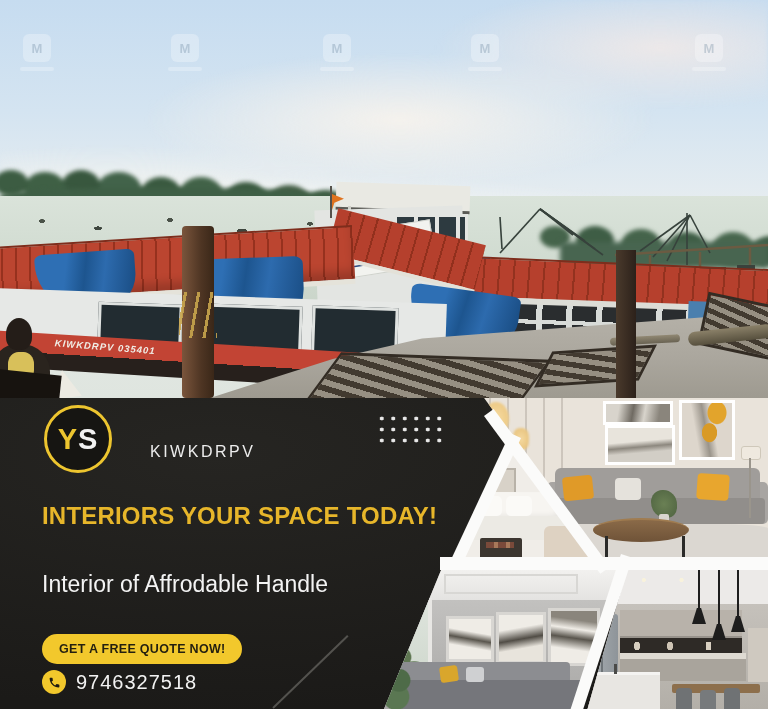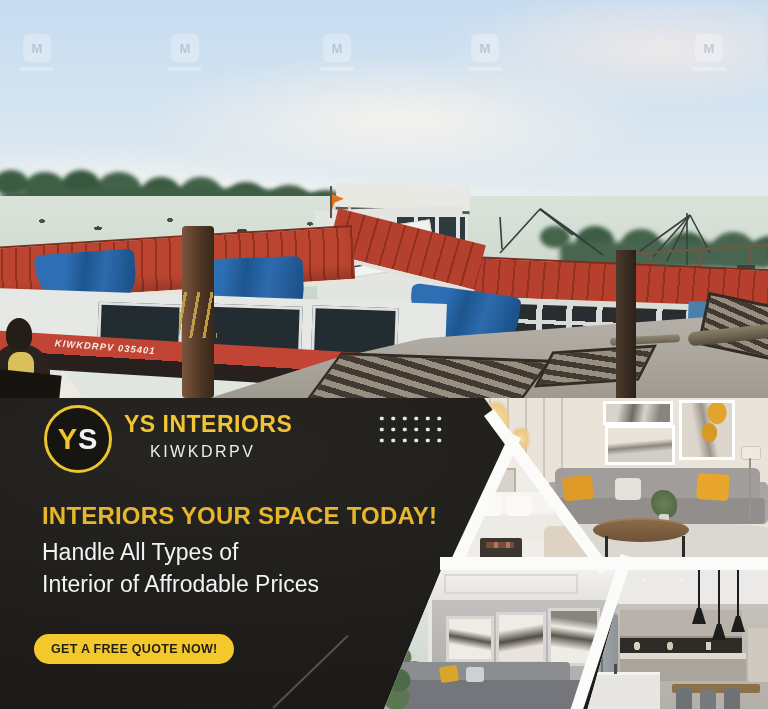--- a/index.html
+++ b/index.html
@@ -86,21 +86,21 @@
   .logo-circle{left:44px;top:7px;width:62px;height:62px;border-radius:50%;
     border:3px solid #edc52f;background:#161512;display:flex;align-items:center;
     justify-content:center;font-weight:bold;font-size:29px;letter-spacing:1px;}
   .logo-y{color:#edc52f;} .logo-s{color:#f2f2f2;}
   .brand-name{left:124px;top:13px;font-size:23px;font-weight:bold;color:#f0c433;letter-spacing:.5px;}
   .brand-loc{left:150px;top:45px;font-size:16px;color:#ececec;letter-spacing:2.5px;}
   .dots{left:376px;top:15px;width:66px;height:31px;
     background:radial-gradient(circle,#e8e8e8 1.7px,transparent 2.2px) 0 0/11.5px 11px;}
   .headline{left:42px;top:104px;font-size:24px;font-weight:bold;color:#e7b62a;letter-spacing:.2px;}
   .subline{left:42px;font-size:23px;color:#f3f3f3;}
-  .cta{left:34px;top:236px;background:#f2c82c;color:#231f10;font-size:12.5px;font-weight:bold;
+  .cta{left:42px;top:236px;background:#f2c82c;color:#231f10;font-size:12.5px;font-weight:bold;
     letter-spacing:.3px;padding:8px 17px;border-radius:17px;border:none;cursor:pointer;
     font-family:"Liberation Sans",sans-serif;}
   .phone-row{left:42px;top:272px;display:flex;align-items:center;gap:10px;cursor:pointer;}
   .phone-icon{width:24px;height:24px;border-radius:50%;background:#f2c82c;display:flex;
     align-items:center;justify-content:center;}
   .phone-num{font-size:20px;color:#f2f2f2;letter-spacing:1px;font-weight:500;}
   .diag-line{left:273px;top:309px;width:104px;height:2px;background:#53524e;
     transform:rotate(-44deg);transform-origin:left center;}
   .seam{background:#fbfbfa;}
   
@@ -333,23 +333,29 @@
 
     <div class="abs seam" style="left:440px;top:159px;width:328px;height:13px"></div>
     <div class="abs seam" style="left:621px;top:156px;width:12px;height:165px;transform:rotate(18deg);transform-origin:top left"></div>
     <div class="abs seam" style="left:484px;top:18px;width:12px;height:196px;transform:rotate(-36.4deg);transform-origin:top left"></div>
     <div class="abs seam" style="left:509px;top:40px;width:12px;height:140px;transform:rotate(25deg);transform-origin:top right"></div>
 
     <div class="abs logo-circle">
       <span class="logo-y">Y</span>
         <span class="logo-s">S</span>
     </div>
-    <div class="abs brand-name">YS INTERIORS</div>
     <div class="abs brand-loc">KIWKDRPV</div>
     <div class="abs dots"></div>
 
     <div class="abs headline">INTERIORS YOUR SPACE TODAY!</div>
-    <div class="abs subline" style="top:141px">Handle All Types of</div>
-    <div class="abs subline" style="top:173px">Interior of Affrodable Prices</div>
+    <div class="abs subline" style="top:173px">Interior of Affrodable Handle</div>
 
     <button class="abs cta">GET A FREE QUOTE NOW!</button>
+    <div class="abs phone-row">
+      <span class="phone-icon">
+        <svg width="13" height="13" viewBox="0 0 24 24" fill="#1d1a10">
+            <path d="M6.62 10.79c1.44 2.83 3.76 5.14 6.59 6.58l2.2-2.2c.27-.27.67-.36 1.02-.24 1.12.37 2.33.57 3.57.57.55 0 1 .45 1 1V20c0 .55-.45 1-1 1-9.39 0-17-7.61-17-17 0-.55.45-1 1-1h3.5c.55 0 1 .45 1 1 0 1.25.2 2.45.57 3.57.11.35.03.74-.25 1.02l-2.2 2.2z"></path>
+          </svg>
+      </span>
+      <span class="phone-num">9746327518</span>
+    </div>
   </div>
 </div>
 
 </body></html>

